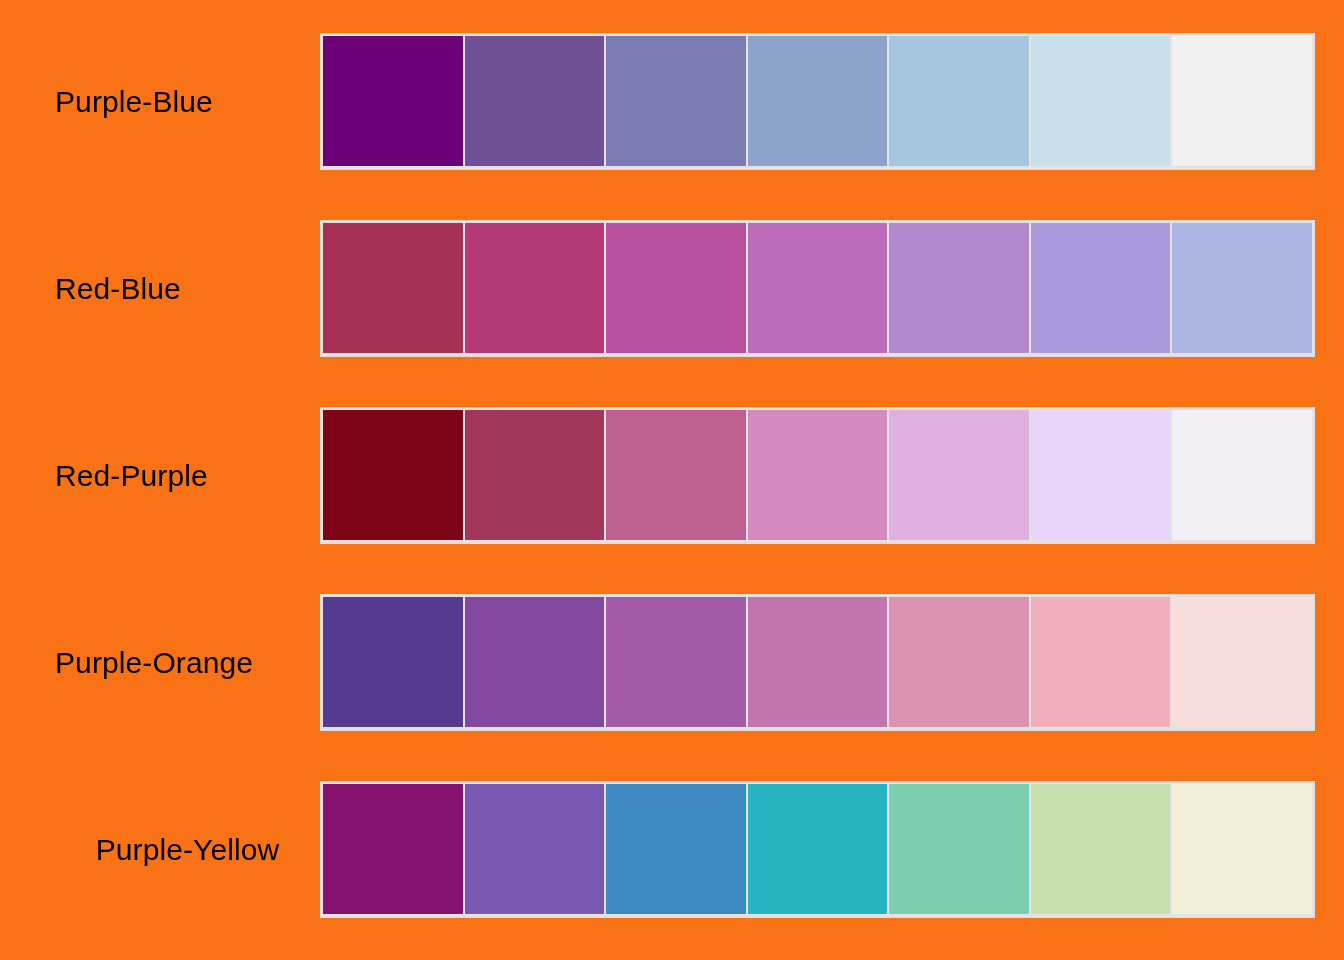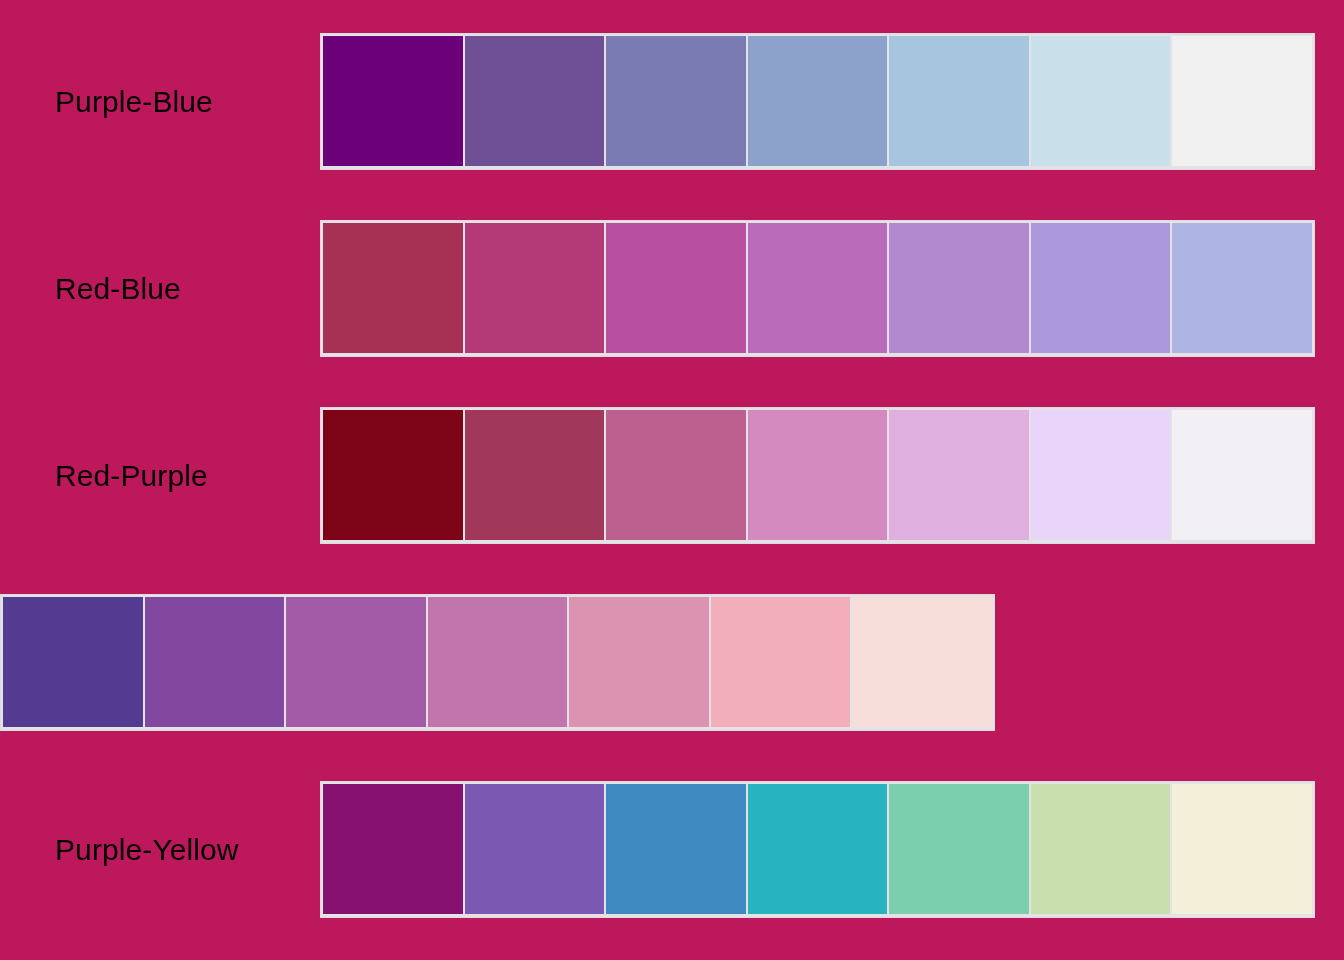--- a/index.html
+++ b/index.html
@@ -9,36 +9,36 @@
     height: 960px;
     background: #ffffff;
     font-family: "Liberation Sans", sans-serif;
     overflow: hidden;
   }
 
   #palette-sheet {
     position: relative;
     width: 1344px;
     height: 960px;
-    background: #be185d;
+    background: #f97316;
     display: flex;
     flex-direction: column;
     justify-content: flex-start;
     padding-top: 33px;
   }
 
   .palette-row {
     display: flex;
     flex-direction: row;
     align-items: center;
     height: 137px;
     margin-bottom: 50px;
   }
 
-  .palette-row:last-child { margin-bottom: 4px; }
+  .palette-row:last-child { margin-bottom: 4px; text-align: center; }
 
   .row-label {
     width: 320px;
     flex: 0 0 320px;
     padding-left: 55px;
     font-size: 30px;
     font-weight: 400;
     color: #000000;
     letter-spacing: 0.1px;
     white-space: nowrap;
@@ -98,20 +98,21 @@
         <div class="swatch" title="#7D0317" style="background: rgb(125, 3, 23);"></div>
         <div class="swatch" title="#A2375C" style="background: rgb(162, 55, 92);"></div>
         <div class="swatch" title="#BC6090" style="background: rgb(188, 96, 144);"></div>
         <div class="swatch" title="#D489BF" style="background: rgb(212, 137, 191);"></div>
         <div class="swatch" title="#DFAFE0" style="background: rgb(223, 175, 224);"></div>
         <div class="swatch" title="#E9D5FA" style="background: rgb(233, 213, 250);"></div>
         <div class="swatch" title="#F2EFF5" style="background: rgb(242, 239, 245);"></div>
       </div>
     </div>
     <div class="palette-row">
+      <div class="row-label">Purple-Orange</div>
       <div class="swatch-strip">
         <div class="swatch" title="#553A92" style="background: rgb(85, 58, 146);"></div>
         <div class="swatch" title="#82479E" style="background: rgb(130, 71, 158);"></div>
         <div class="swatch" title="#A45BA7" style="background: rgb(164, 91, 167);"></div>
         <div class="swatch" title="#C175AC" style="background: rgb(193, 117, 172);"></div>
         <div class="swatch" title="#DC92B1" style="background: rgb(220, 146, 177);"></div>
         <div class="swatch" title="#F2AEBA" style="background: rgb(242, 174, 186);"></div>
         <div class="swatch" title="#F8DEDB" style="background: rgb(248, 222, 219);"></div>
       </div>
     </div>

